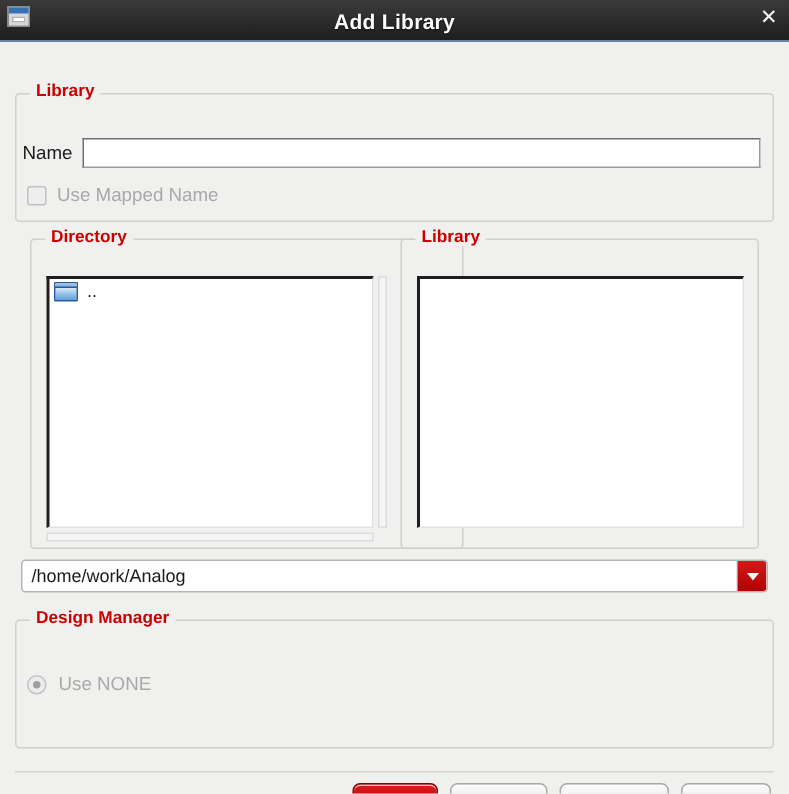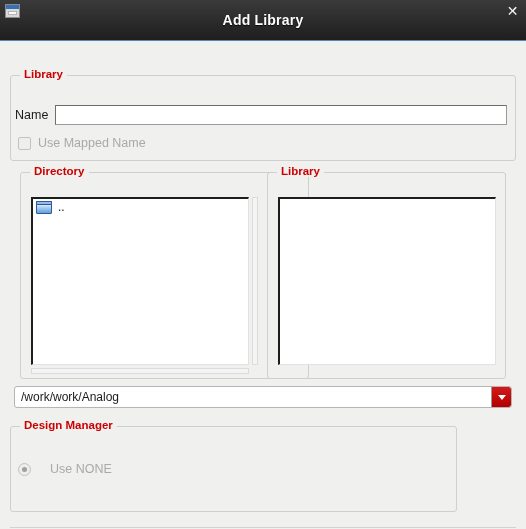--- a/index.html
+++ b/index.html
@@ -10,21 +10,21 @@
     font-family: "Liberation Sans", sans-serif;
   }
   body {
     background: #f0f0ef;
     -webkit-font-smoothing: antialiased;
   }
 
   
   #titlebar {
     position: relative;
-    height: 41px;
+    height: 28px;
     width: 526px;
     background: linear-gradient(to bottom, #3a3a3a 0%, #2f2f2f 40%, #1e1e1e 100%);
     border-bottom: 1px solid #5b85b5;
     display: flex;
     align-items: center;
   }
   #titlebar .win-icon {
     position: absolute;
     left: 5px; top: 4px;
     width: 15px; height: 14px;
@@ -89,21 +89,21 @@
     background: #f0f0ef;
     color: #cc0000;
     font-size: 11.5px;
     font-weight: bold;
     white-space: nowrap;
   }
 
   #grp-library  { left: 10px;  top: 34px;  width: 506px; height: 86px; }
   #grp-directory{ left: 20px;  top: 131px; width: 289px; height: 207px; }
   #grp-lib-list { left: 267px; top: 131px; width: 239px; height: 207px; }
-  #grp-dm       { left: 10px;  top: 385px; width: 447px; height: 86px; }
+  #grp-dm       { left: 10px;  top: 385px; width: 506px; height: 86px; }
 
   
   #name-row {
     position: absolute;
     left: 15px; top: 64px;
     display: flex;
     align-items: center;
   }
   #name-label {
     font-size: 12.5px;
@@ -235,21 +235,21 @@
     border-right: 4px solid transparent;
     border-top: 5px solid #ffffff;
   }
 
   
   .radio-row {
     position: absolute;
     display: flex;
     align-items: center;
   }
-  #radio-none { left: 18px; top: 421px; gap: 11px; }
+  #radio-none { left: 18px; top: 421px; }
   #radio-nodm { left: 18px; top: 448px; }
   .radio {
     position: relative;
     width: 13px; height: 13px;
     border-radius: 50%;
     background: #ededed;
     border: 1px solid #c2c2c2;
     margin-right: 8px;
     flex: 0 0 auto;
   }
@@ -341,21 +341,21 @@
     <div class="scrollpad" id="dir-vscroll"></div>
     <div class="scrollpad" id="dir-hscroll"></div>
   </div>
 
   <div class="group" id="grp-lib-list">
     <span class="legend">Library</span>
     <div class="listbox" id="lib-listbox"></div>
   </div>
 
   <div id="path-combo">
-    <span id="path-value">/work/work/Analog</span>
+    <span id="path-value">/home/work/Analog</span>
     <span id="path-arrow-btn">
         <span class="tri"></span>
       </span>
   </div>
 
   <div class="group" id="grp-dm">
     <span class="legend">Design Manager</span>
   </div>
 
   <div class="radio-row" id="radio-none">

